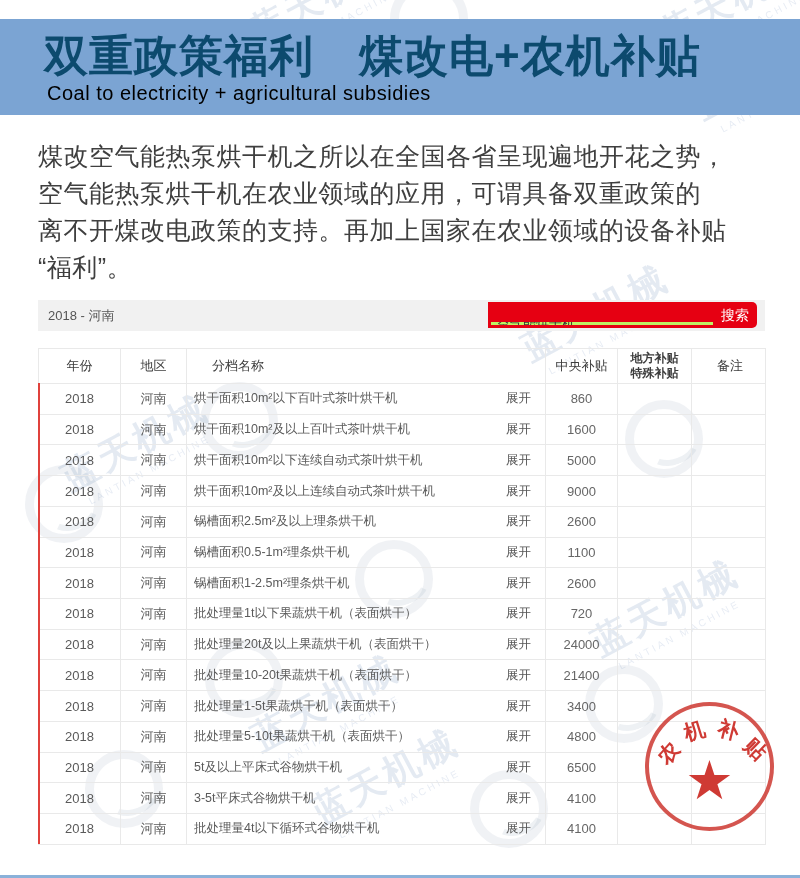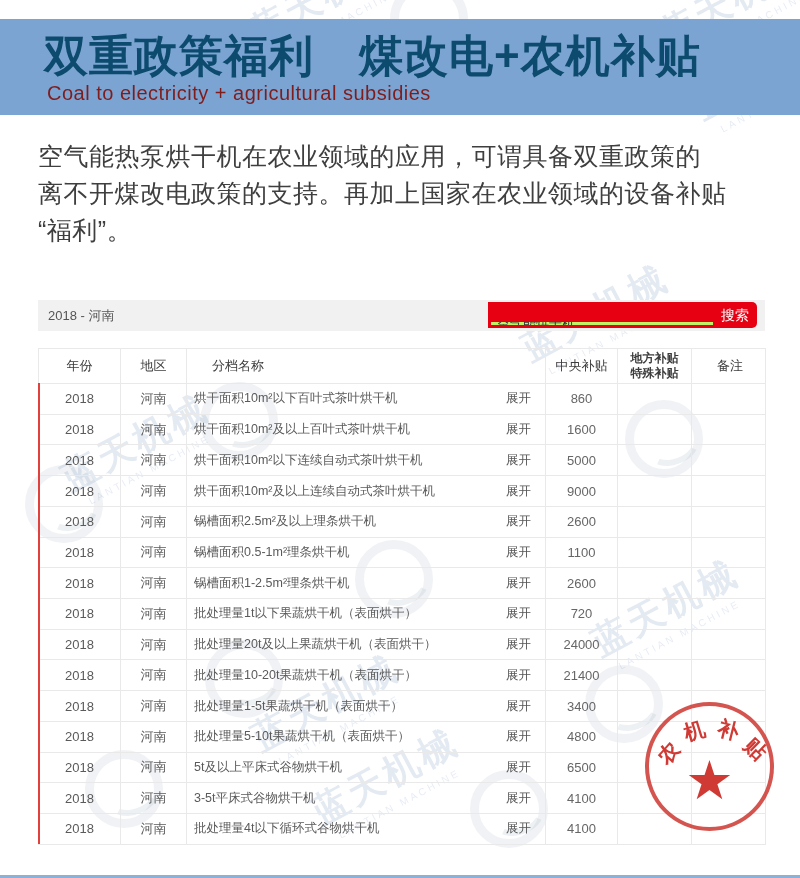--- a/index.html
+++ b/index.html
@@ -12,21 +12,21 @@
   .wm-text { position:absolute; transform:rotate(-28deg); white-space:nowrap; text-align:center; }
   .wm-text .wm-main { display:block; font-size:36px; font-weight:bold; color:rgba(122,152,192,0.20); letter-spacing:4px; }
   .wm-text .wm-sub  { display:block; font-size:10px; color:rgba(122,152,192,0.18); letter-spacing:3px; }
   .wm-circle { position:absolute; width:78px; height:78px; border:9px solid rgba(150,165,185,0.14); border-radius:50%; }
   .wm-circle::after { content:""; position:absolute; left:10px; top:14px; width:44px; height:30px;
       border:6px solid transparent; border-bottom:6px solid rgba(150,165,185,0.16); border-radius:50%; transform:rotate(-20deg); }
 
   
   .band { position:absolute; left:0; top:19px; width:800px; height:96px; background:#7ba4d3; z-index:2; }
   .main-title { position:absolute; left:44px; top:8px; font-size:44px; font-weight:700; color:#0c4a6e; white-space:nowrap; letter-spacing:1px; }
-  .sub-title { position:absolute; left:47px; top:63px; font-size:20px; color:#7f1d1d; letter-spacing:0.5px; }
+  .sub-title { position:absolute; left:47px; top:63px; font-size:20px; color:#000000; letter-spacing:0.5px; }
 
   
   .intro { position:absolute; left:38px; top:138px; width:734px; z-index:2; }
   .intro .line { font-size:25px; color:#3f3f3f; line-height:37px; letter-spacing:0.5px; }
 
   
   .widget { position:absolute; left:38px; top:300px; width:727px; z-index:2; }
   .toolbar { position:relative; height:31px; background:#f1f1f1; }
   .filter-label { line-height:31px; padding-left:10px; font-size:13px; color:#555; }
   .searchbox { position:absolute; right:8px; top:2px; width:269px; height:26px; background:#e60012;
@@ -110,20 +110,21 @@
       <div class="wm-circle" style="left: 85px; top: 750px;"></div>
       <div class="wm-circle" style="left: 470px; top: 770px;"></div>
     </div>
 
   <div class="band">
     <div class="main-title">双重政策福利　煤改电+农机补贴</div>
     <div class="sub-title">Coal to electricity + agricultural subsidies</div>
   </div>
 
   <div class="intro">
+    <div class="line">煤改空气能热泵烘干机之所以在全国各省呈现遍地开花之势，</div>
     <div class="line">空气能热泵烘干机在农业领域的应用，可谓具备双重政策的</div>
     <div class="line">离不开煤改电政策的支持。再加上国家在农业领域的设备补贴</div>
     <div class="line">“福利”。</div>
   </div>
 
   <div class="widget">
     <div class="toolbar">
       <div class="filter-label">2018 - 河南</div>
       <div class="searchbox">
         <input type="text" value="空气能烘干机" style="">

